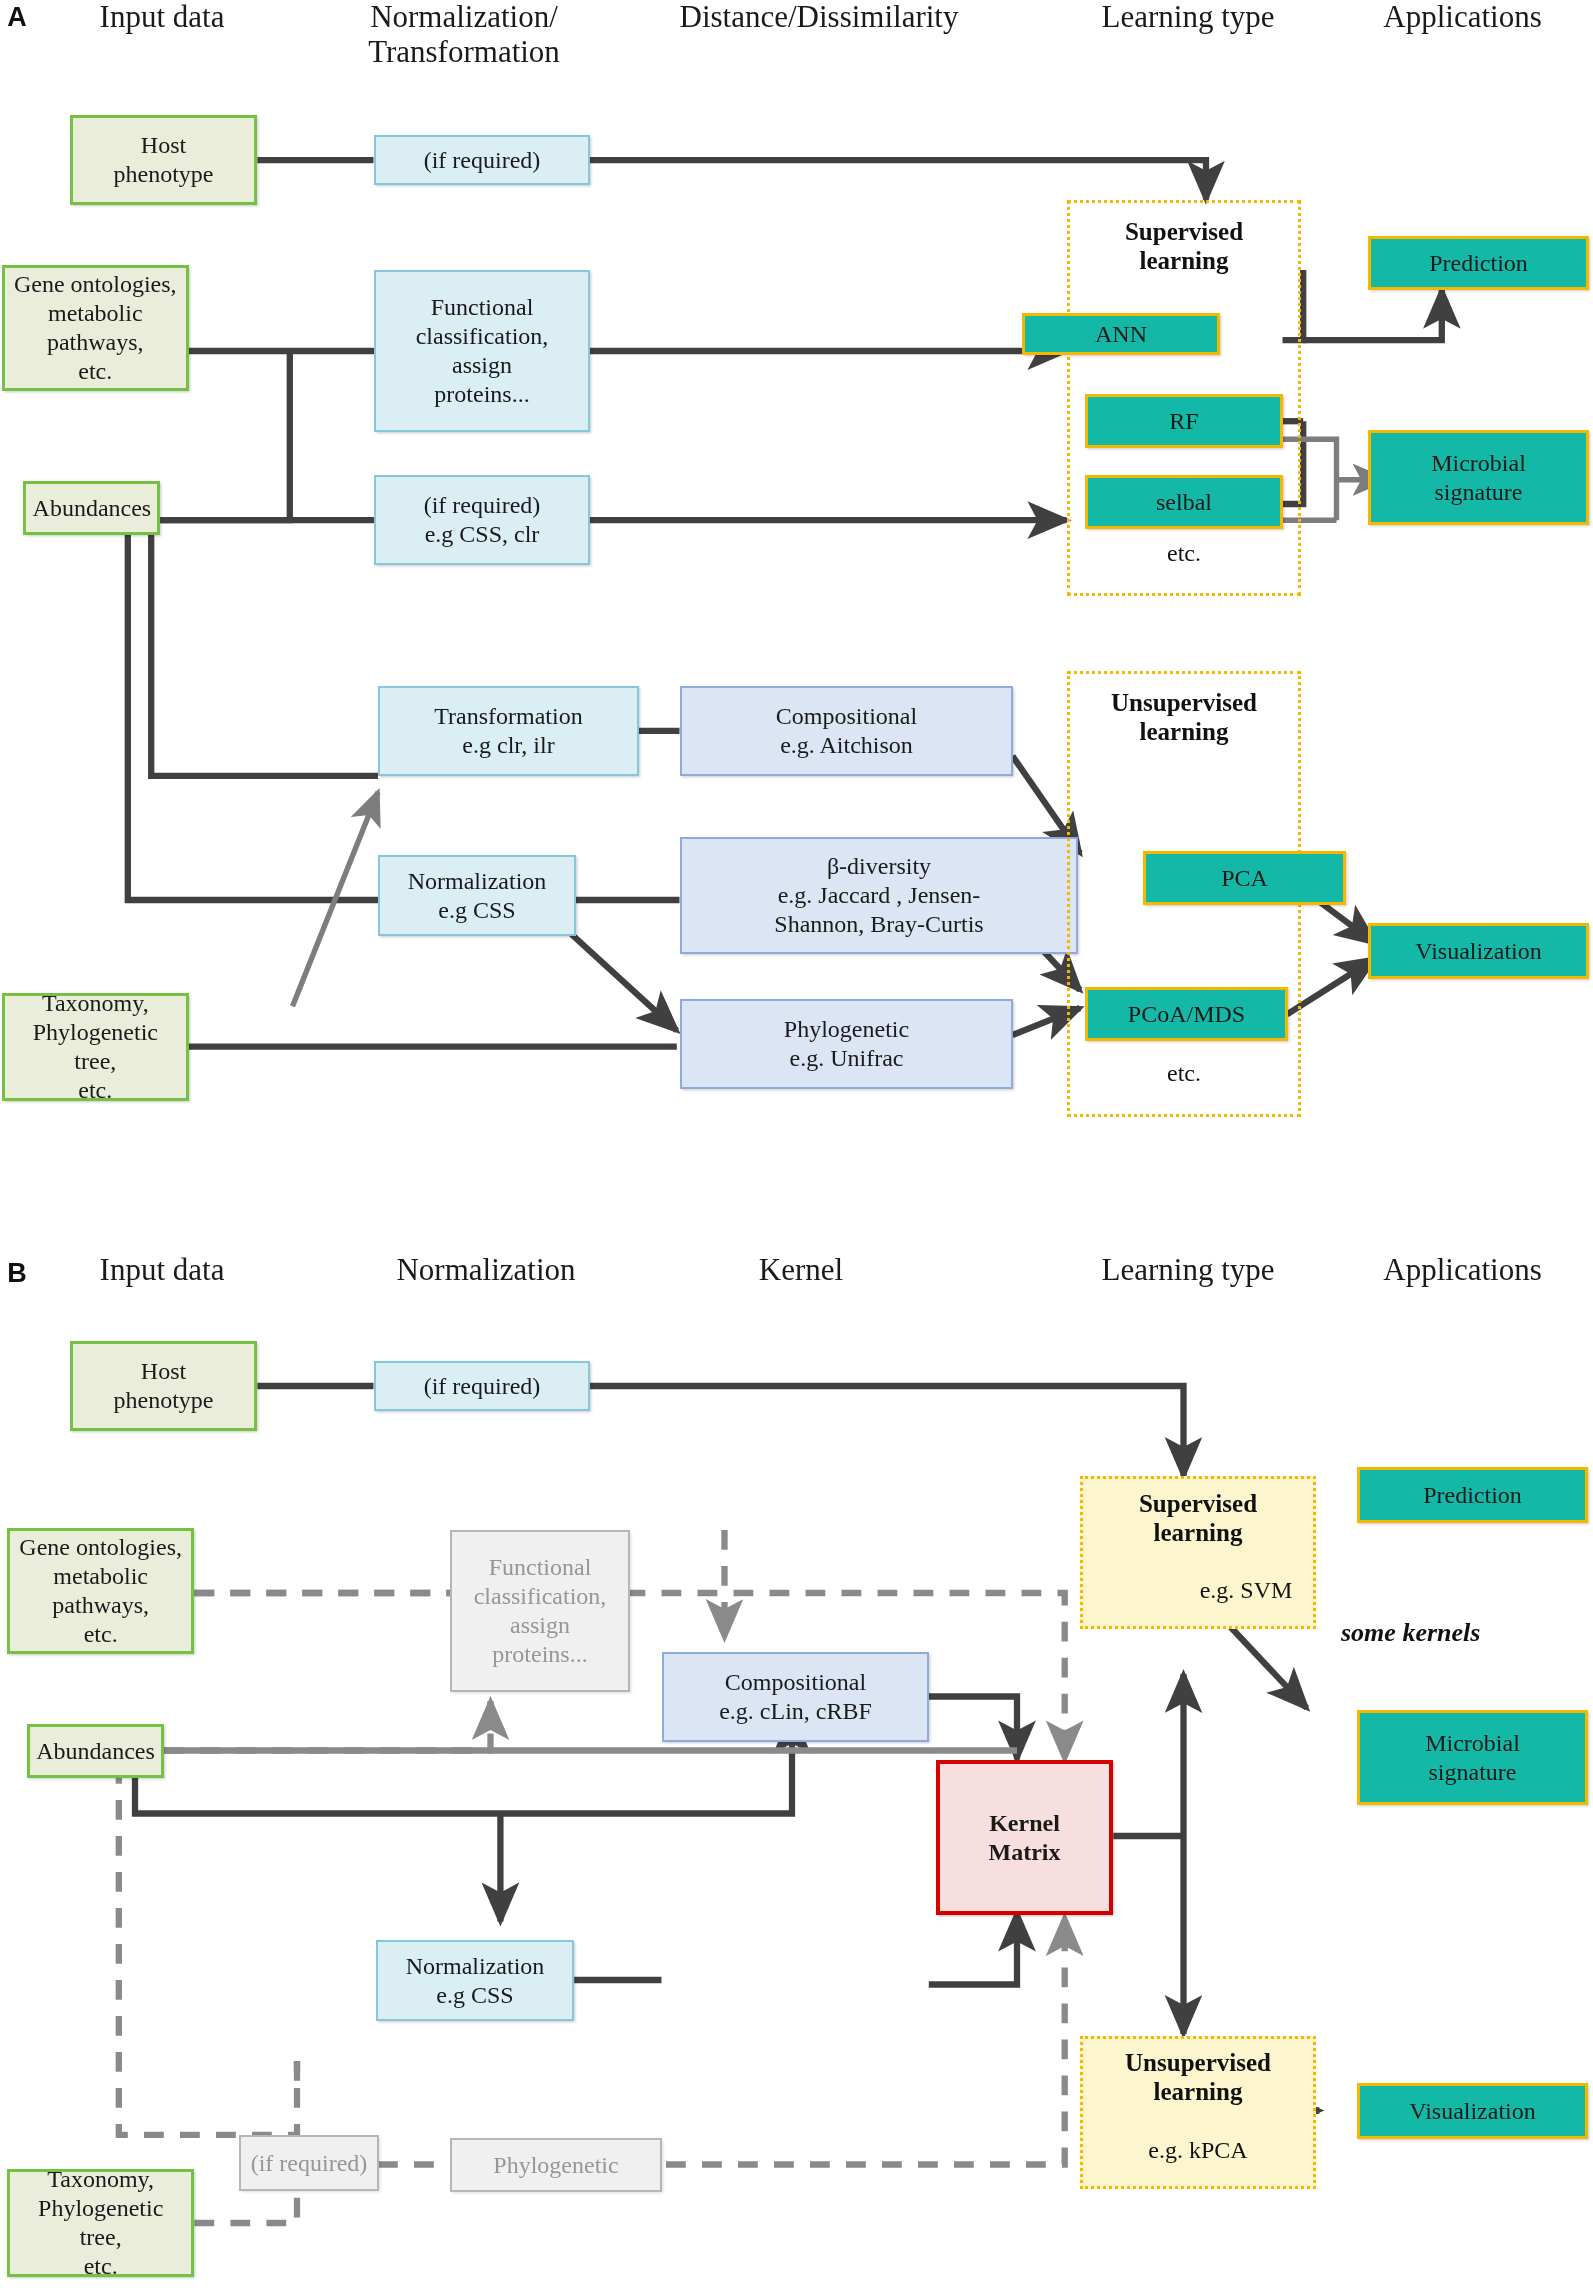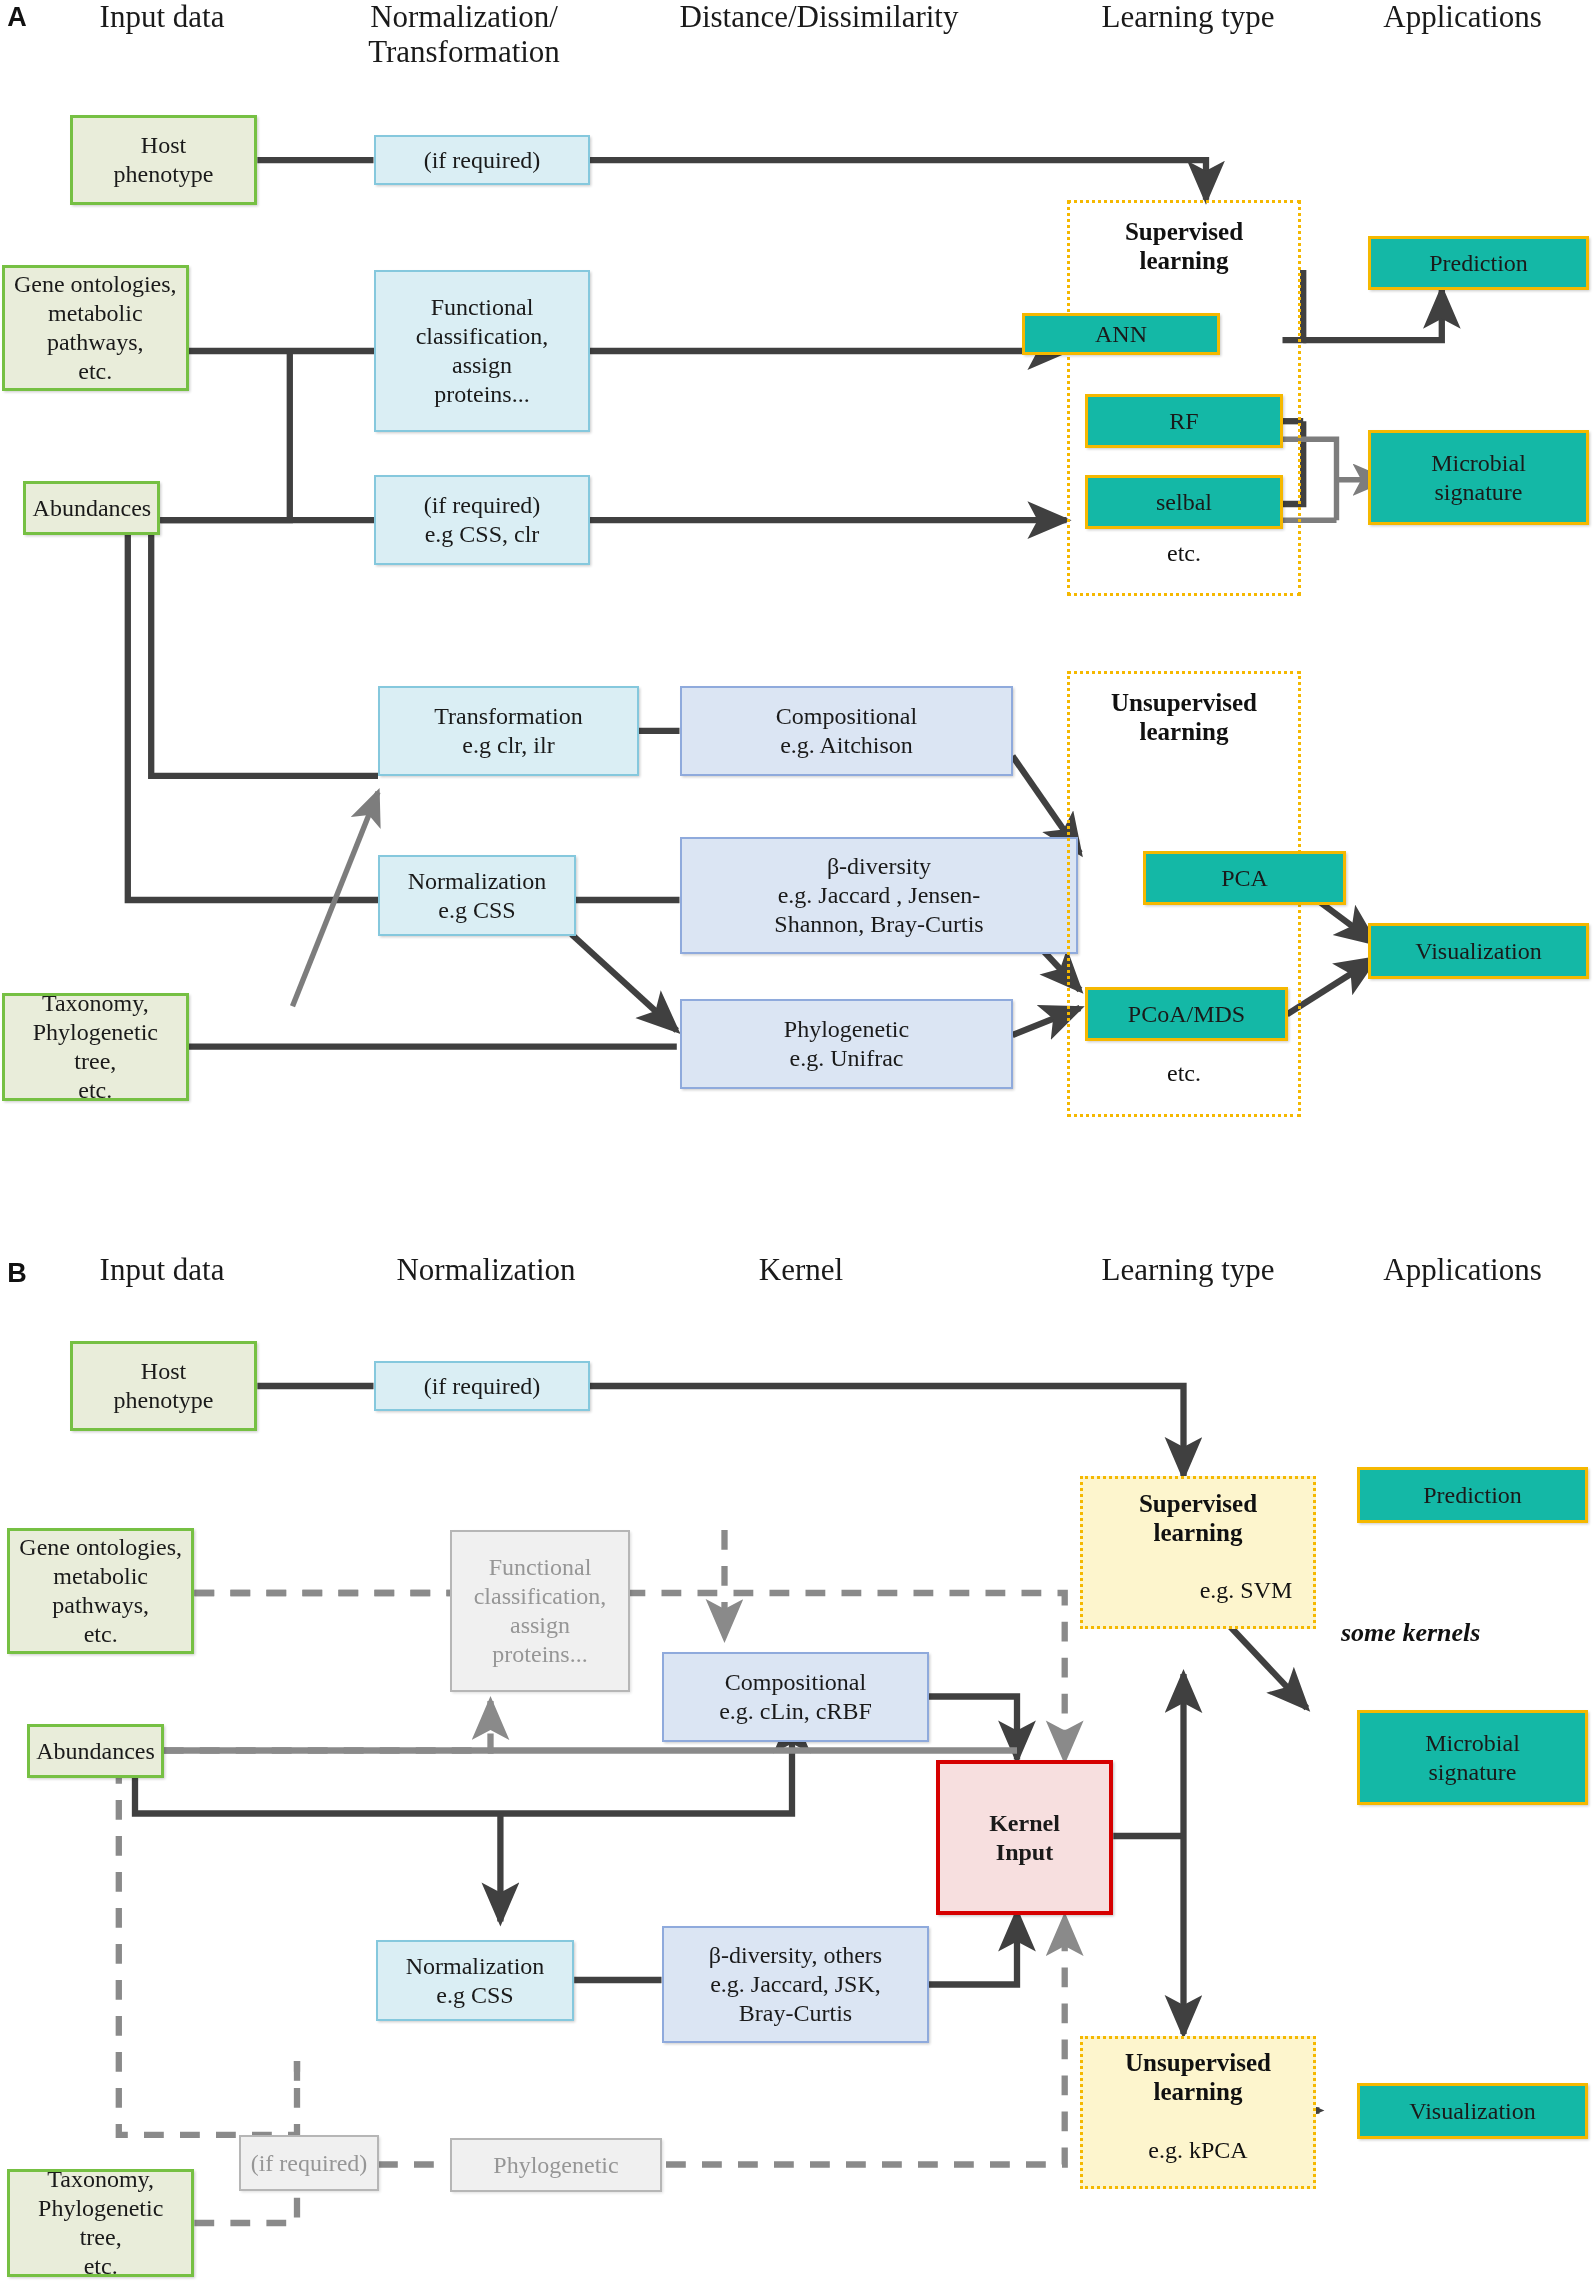--- a/index.html
+++ b/index.html
@@ -301,33 +301,28 @@
 
   <div class="nodebox gray" style="left:239px;top:2135px;width:140px;height:56px;">
     <span>(if required)</span>
   </div>
 
   <div class="nodebox blue stackwrap" style="left:662px;top:1652px;width:267px;height:90px;">
     <span>Compositional</span>
     <span>e.g. cLin, cRBF</span>
   </div>
 
-  <div class="nodebox blue stackwrap" style="left:662px;top:1926px;width:267px;height:117px;">
-    <span>β-diversity, others</span>
-    <span>e.g. Jaccard, JSK,</span>
-    <span>Bray-Curtis</span>
-  </div>
 
   <div class="nodebox gray" style="left:450px;top:2138px;width:212px;height:54px;">
     <span>Phylogenetic</span>
   </div>
 
   <div class="nodebox red stackwrap" style="left:936px;top:1760px;width:177px;height:155px;">
     <span>Kernel</span>
-    <span>Input</span>
+    <span>Matrix</span>
   </div>
 
   <div class="dotgroup filled" style="left:1080px;top:1476px;width:236px;height:153px;"></div>
   <div class="grouptitle" style="left:1080px;top:1490px;width:236px;">
     <div>Supervised</div>
     <div>learning</div>
   </div>
   <div class="groupetc" style="left:1080px;top:1577px;width:236px;margin-left:48px;">e.g. SVM</div>
 
   <div class="dotgroup filled" style="left:1080px;top:2036px;width:236px;height:153px;"></div>

